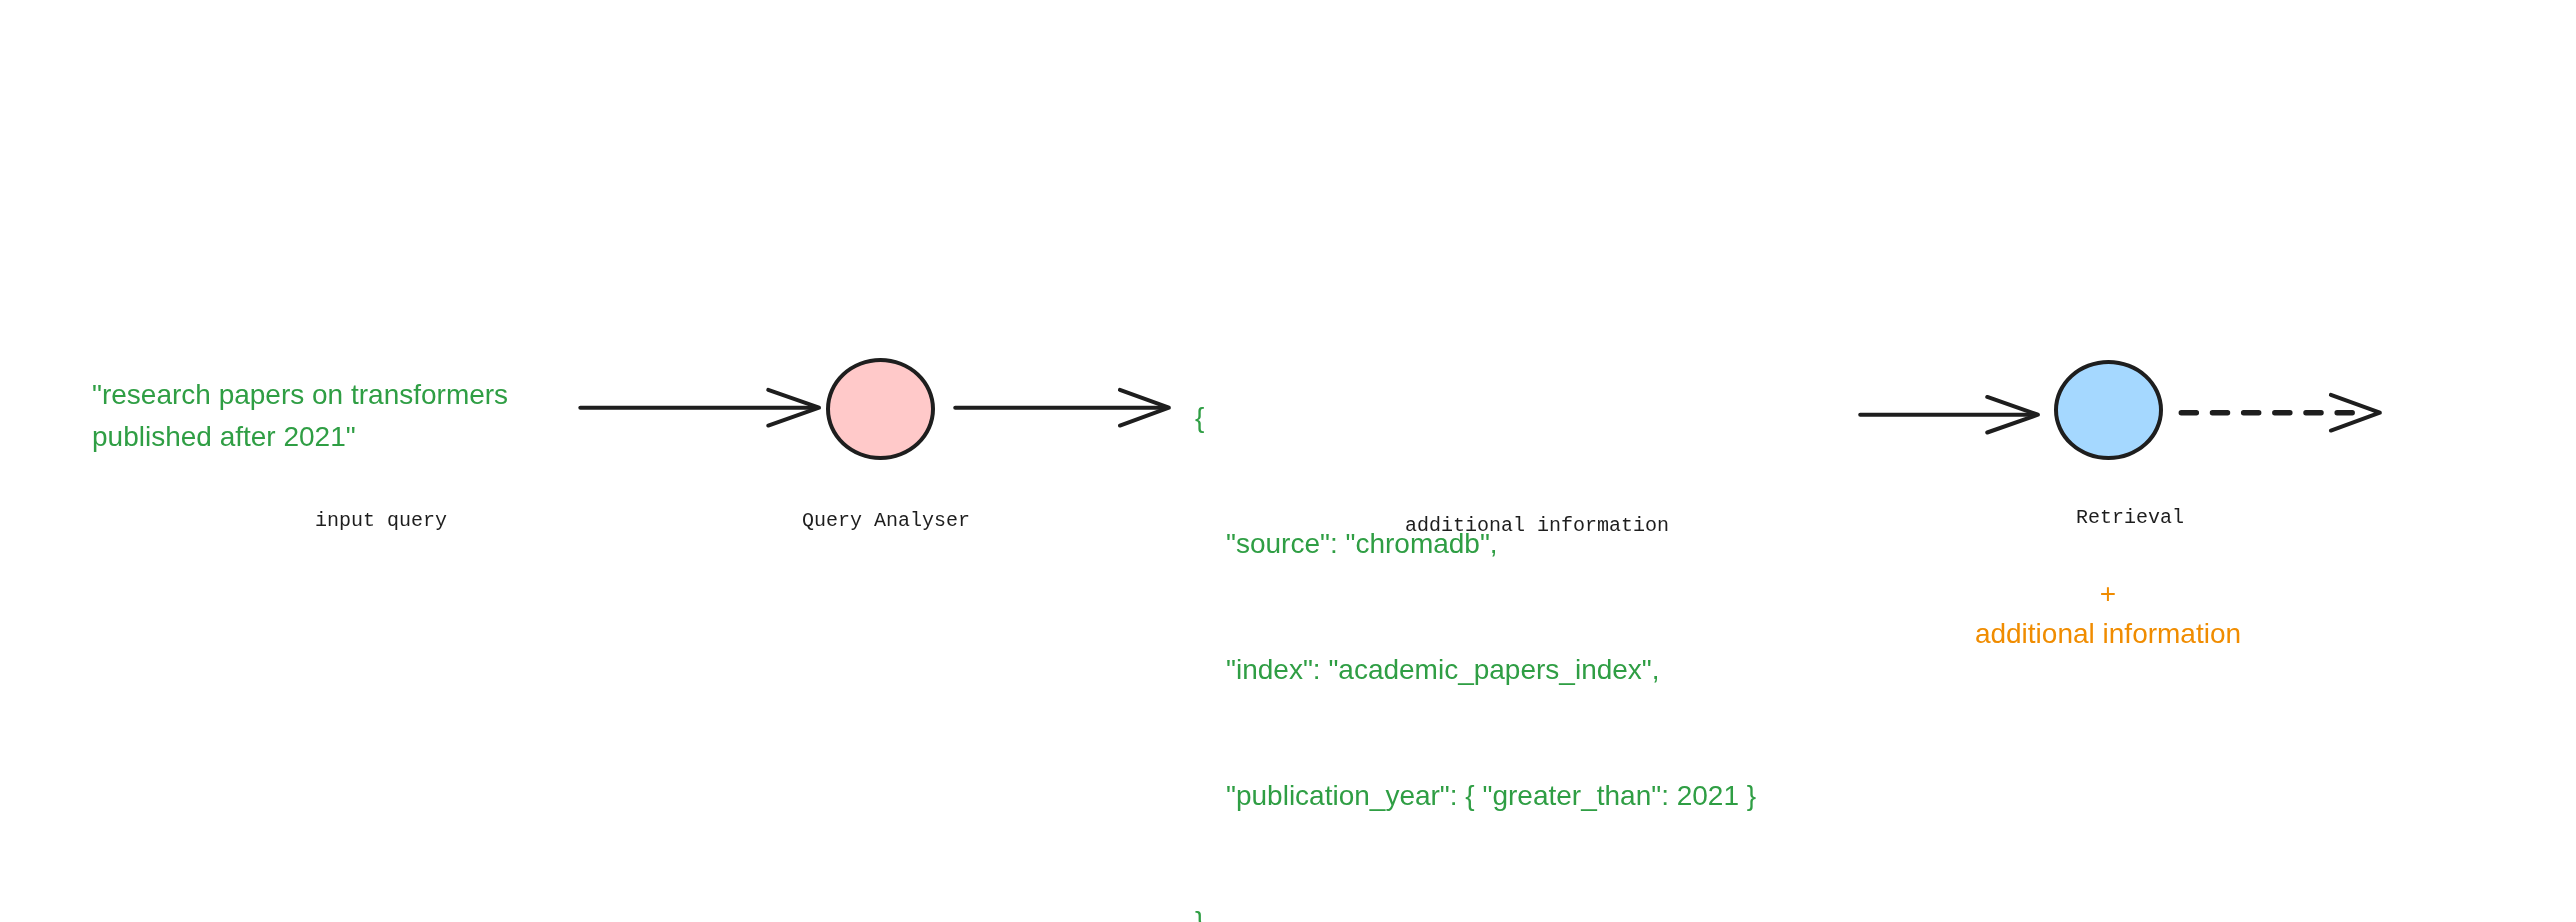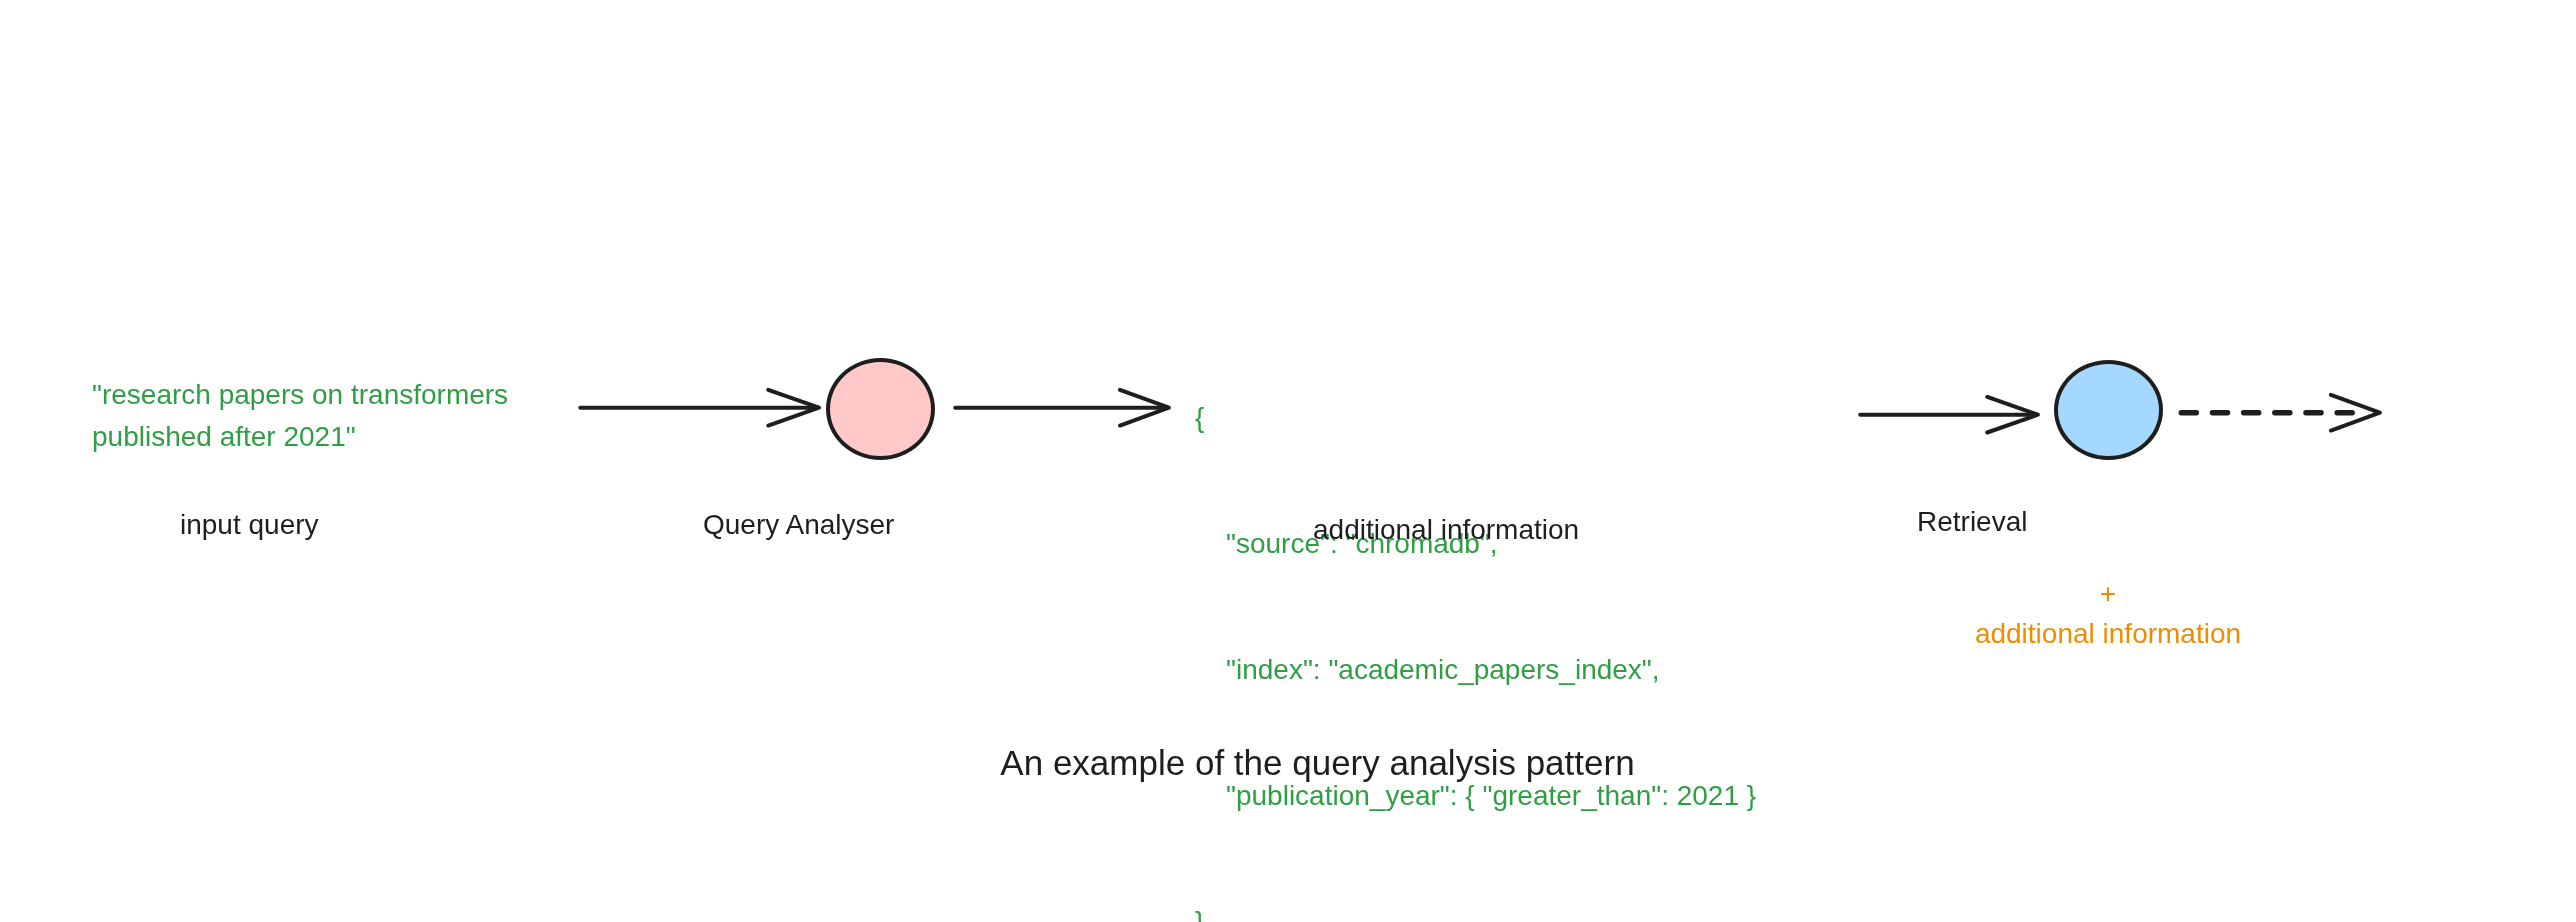--- a/index.html
+++ b/index.html
@@ -18,23 +18,24 @@
   .green-text {
     position: absolute;
     left: 92px;
     top: 374px;
     font-size: 28px;
     line-height: 42px;
     color: var(--green);
   }
   .label {
     position: absolute;
-    font-size: 28px;
+    font-size: 20px;
     color: var(--ink);
-    text-align: left;
+    text-align: right;
+    font-family: Liberation Mono, monospace;
   }
   .label-input-query   { left: 180px;  top: 509px; width: 267px; }
   .label-query-analyser{ left: 703px;  top: 509px; width: 267px; }
   .label-additional    { left: 1313px; top: 514px; width: 356px; }
   .label-retrieval     { left: 1917px; top: 506px; width: 267px; }
 
   .node {
     position: absolute;
     border: 4.5px solid var(--ink);
     border-radius: 50%;
@@ -138,16 +139,15 @@
   <svg class="arrow" style="left:2175px; top:386px;" width="212" height="57" viewBox="0 0 238 64">
     <line class="dashed" x1="7" y1="30" x2="210" y2="30"></line>
     <polyline points="175,10 230,30 175,50"></polyline>
   </svg>
 
   <div class="note">
     <div>+</div>
     <div>additional information</div>
   </div>
 
-  <div class="caption">An example of the query analysis pattern</div>
 
 </div>
 
 
 </body></html>

